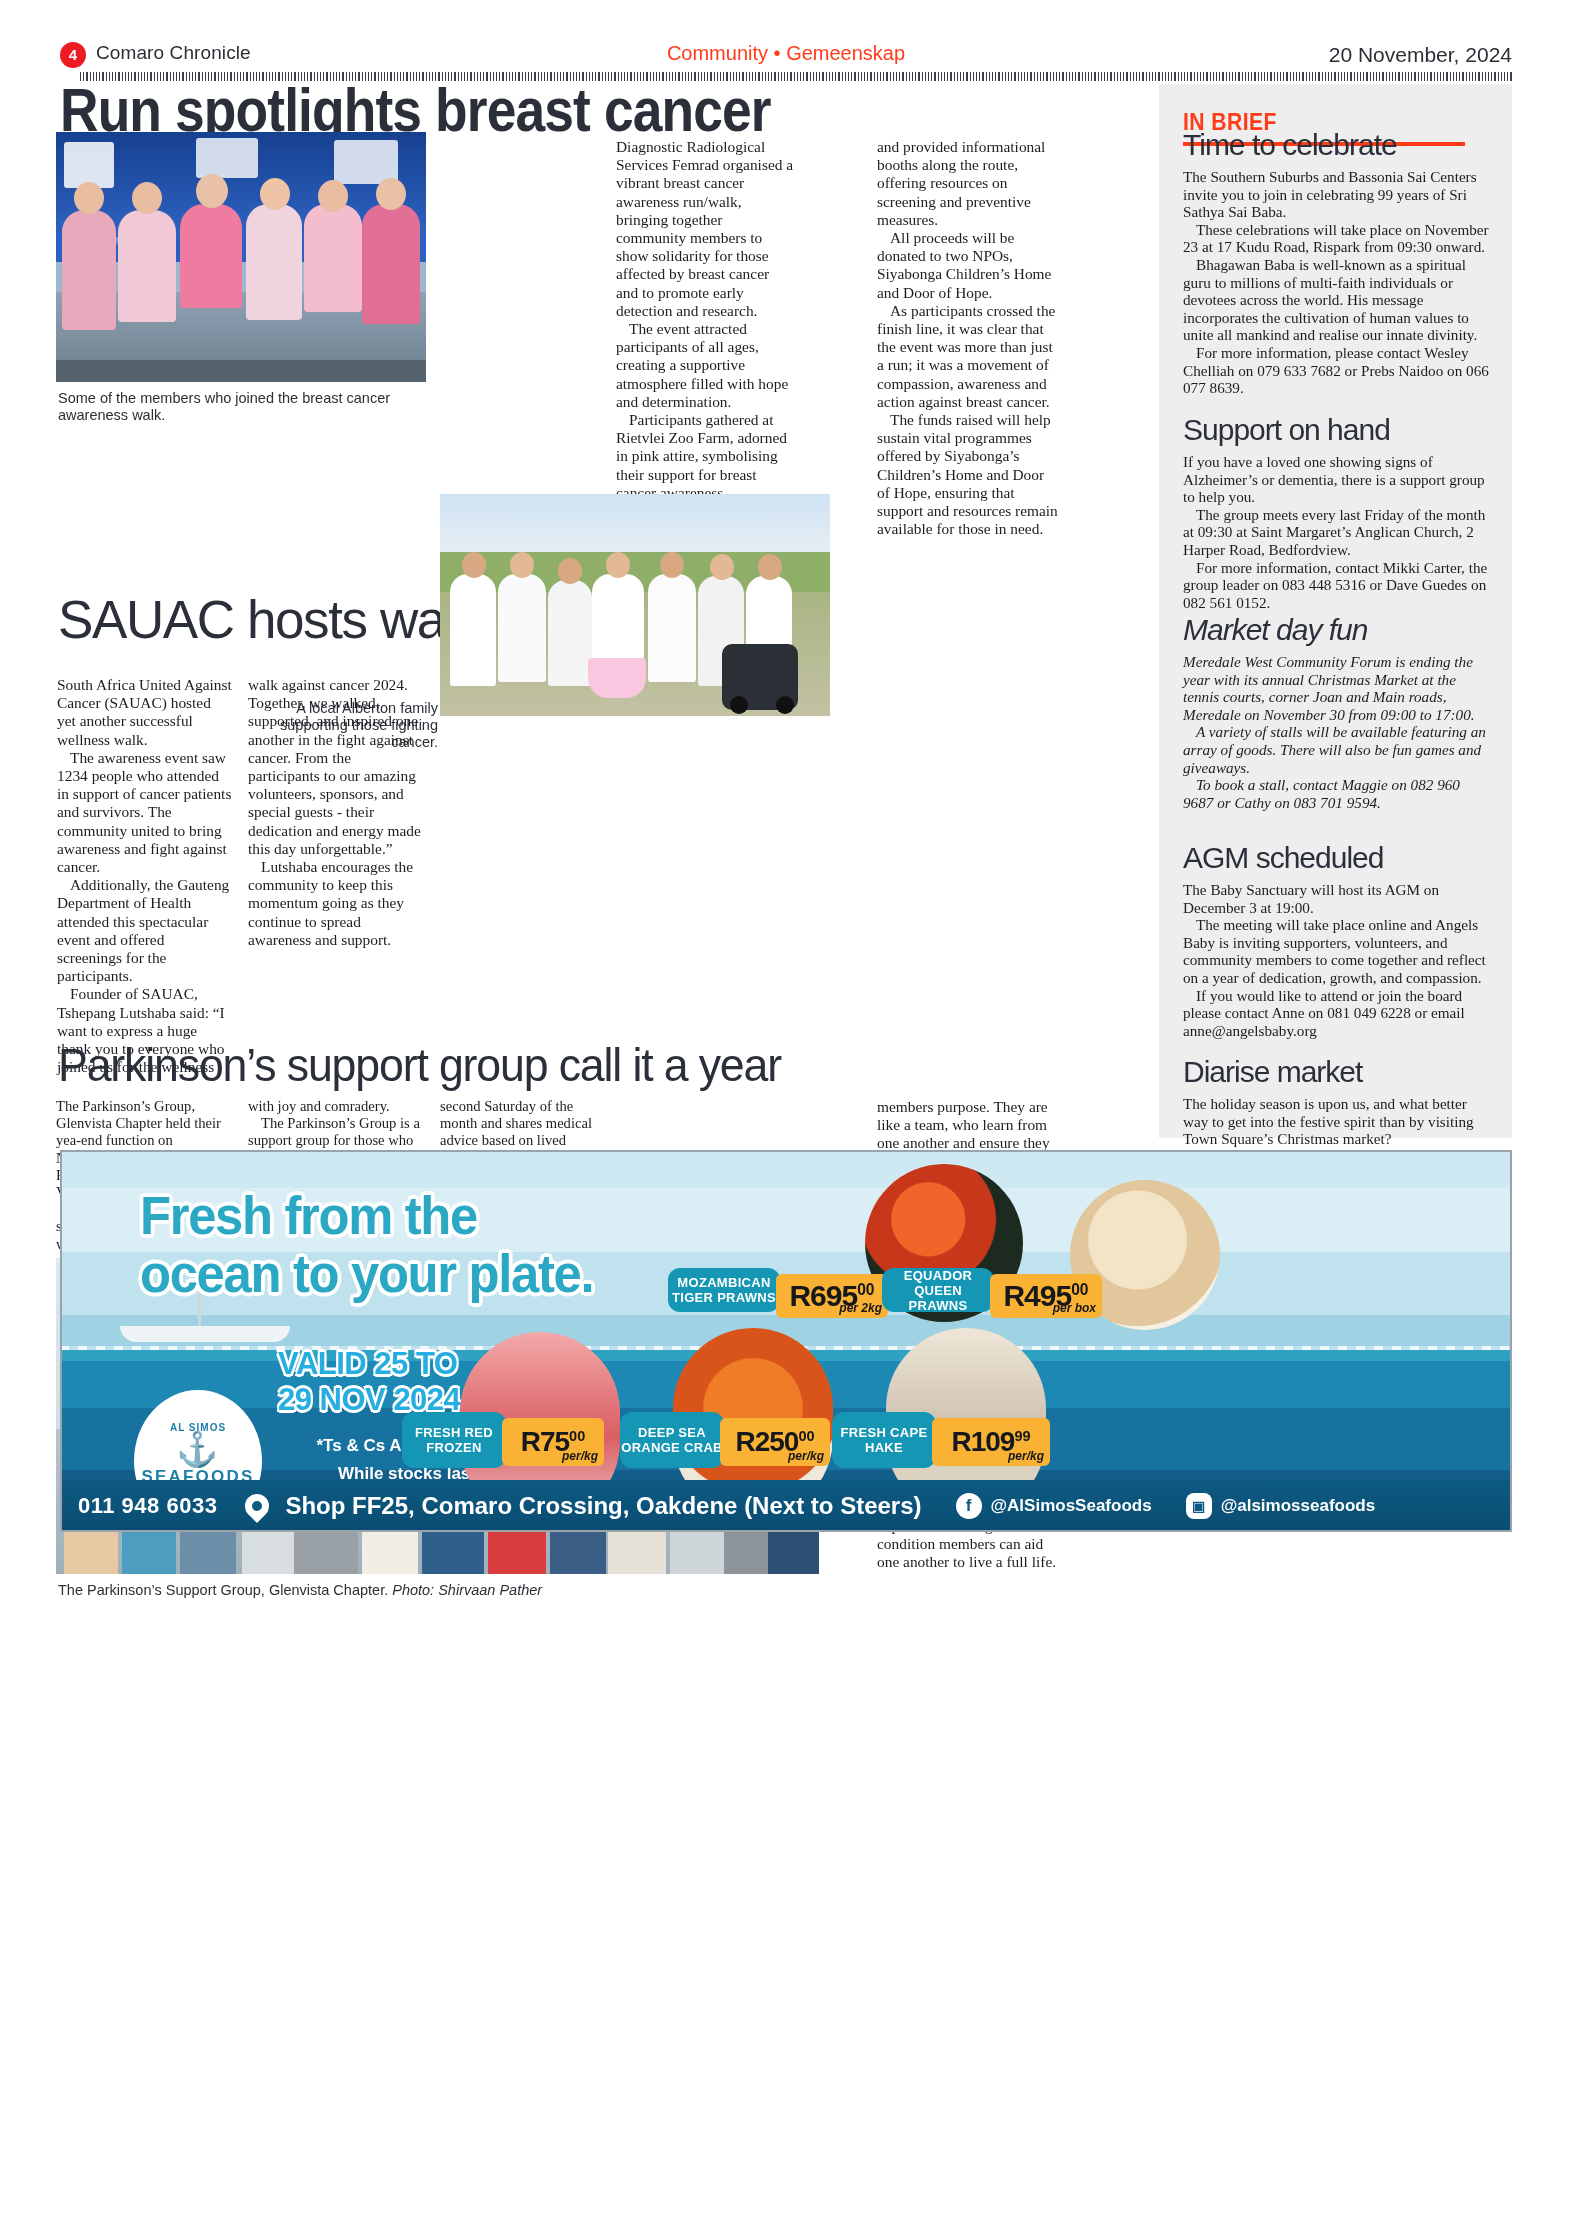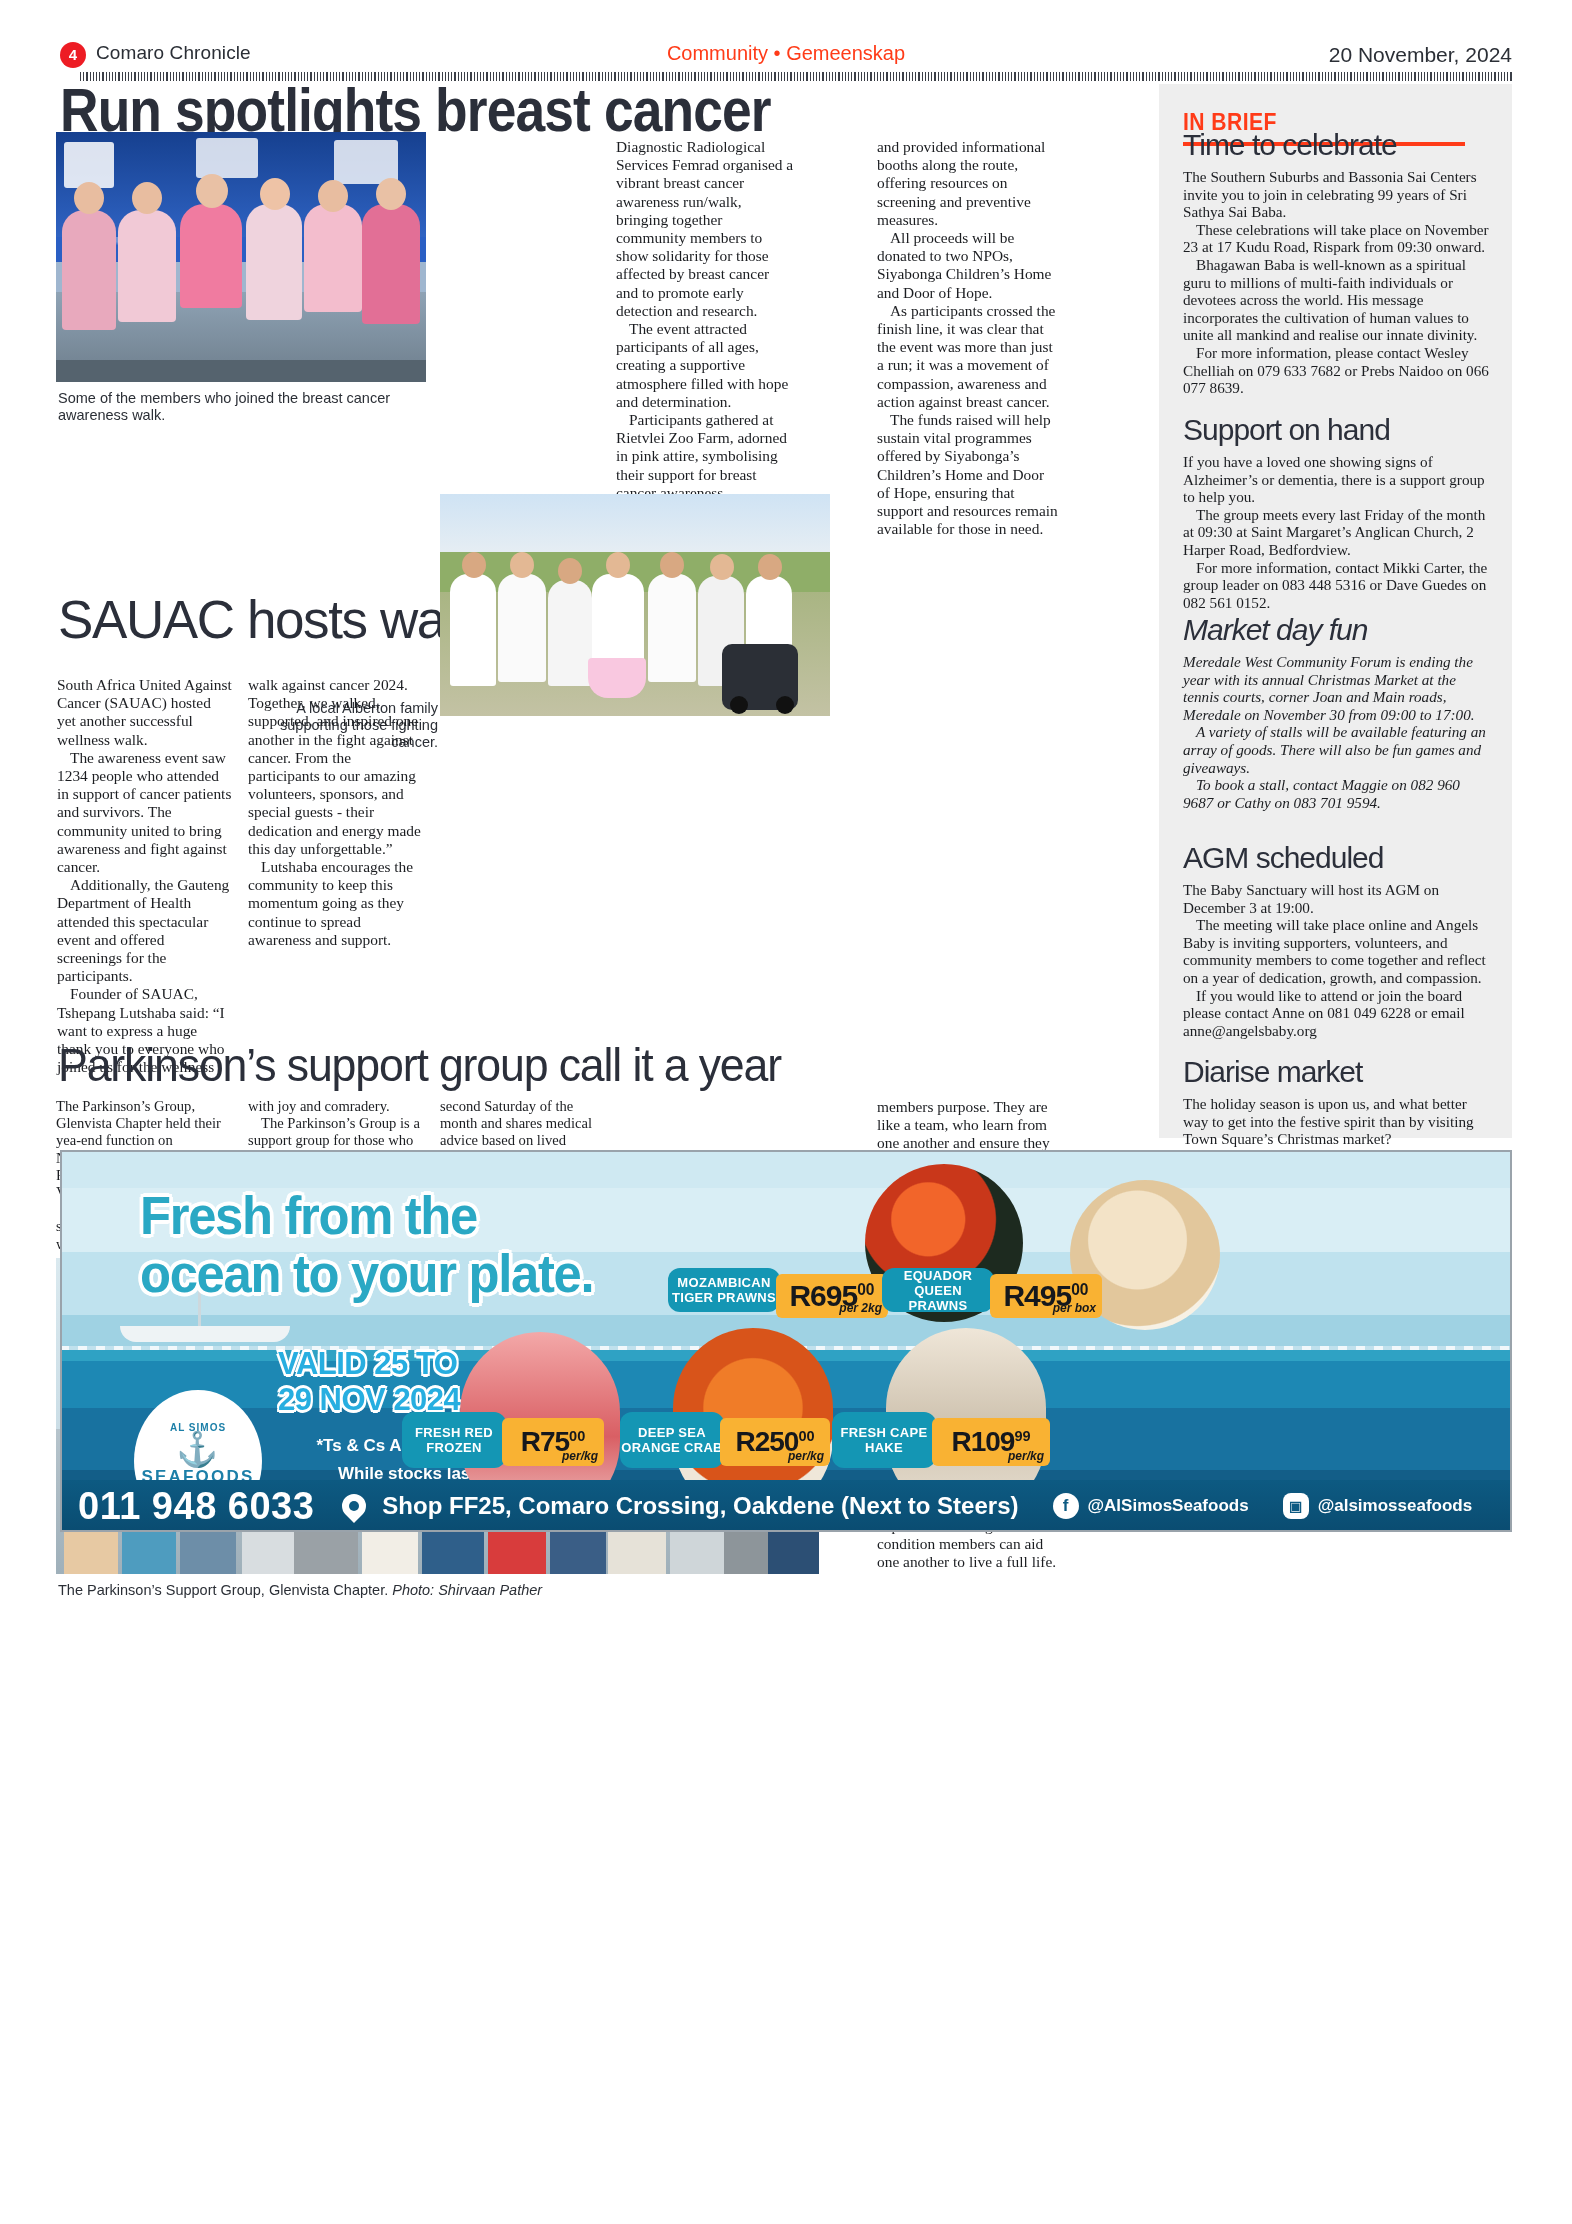--- a/index.html
+++ b/index.html
@@ -196,21 +196,21 @@
     position:absolute; right:6px; bottom:3px; font-size:12px; font-style:italic;
     font-weight:bold; letter-spacing:0;
   }
 
   .ad-footer {
     position:absolute; left:0; bottom:0; width:100%; height:52px;
     background:linear-gradient(#0d5a82,#0a4c71);
     display:flex; align-items:center;
   }
   .ad-phone {
-    font-family:"Liberation Sans",sans-serif; font-weight:bold; font-size:38px;
+    font-family:"Liberation Sans",sans-serif; font-weight:bold; font-size:22px;
     color:#fff; margin-left:18px; letter-spacing:.5px;
   }
   .pin-icon {
     width:24px;height:24px;border-radius:50% 50% 50% 0;transform:rotate(-45deg);
     background:#fff; margin-left:28px; position:relative;
   }
   .pin-icon::after{content:"";position:absolute;left:7px;top:7px;width:10px;height:10px;
     border-radius:50%;background:#0d5a82;}
   .ad-addr {
     font-family:"Liberation Sans",sans-serif; font-weight:bold; font-size:24px;

